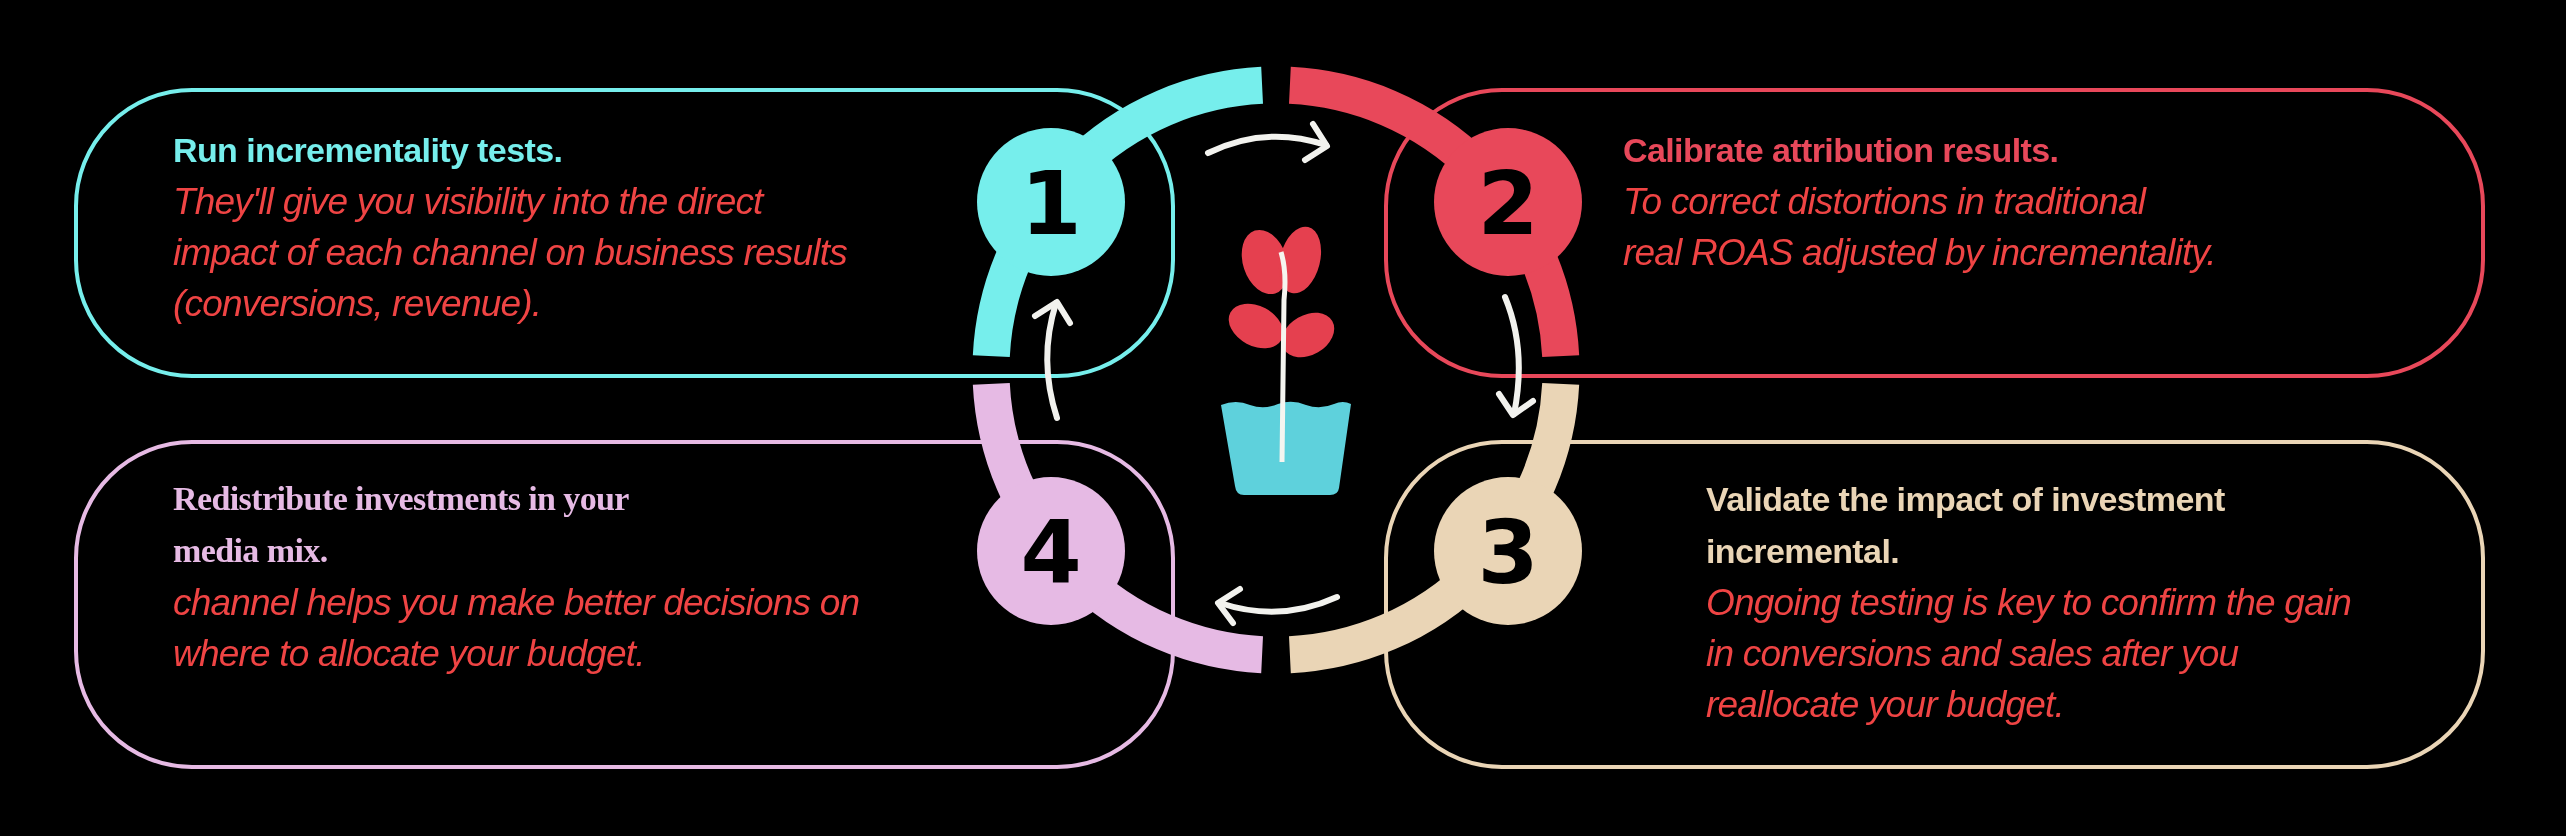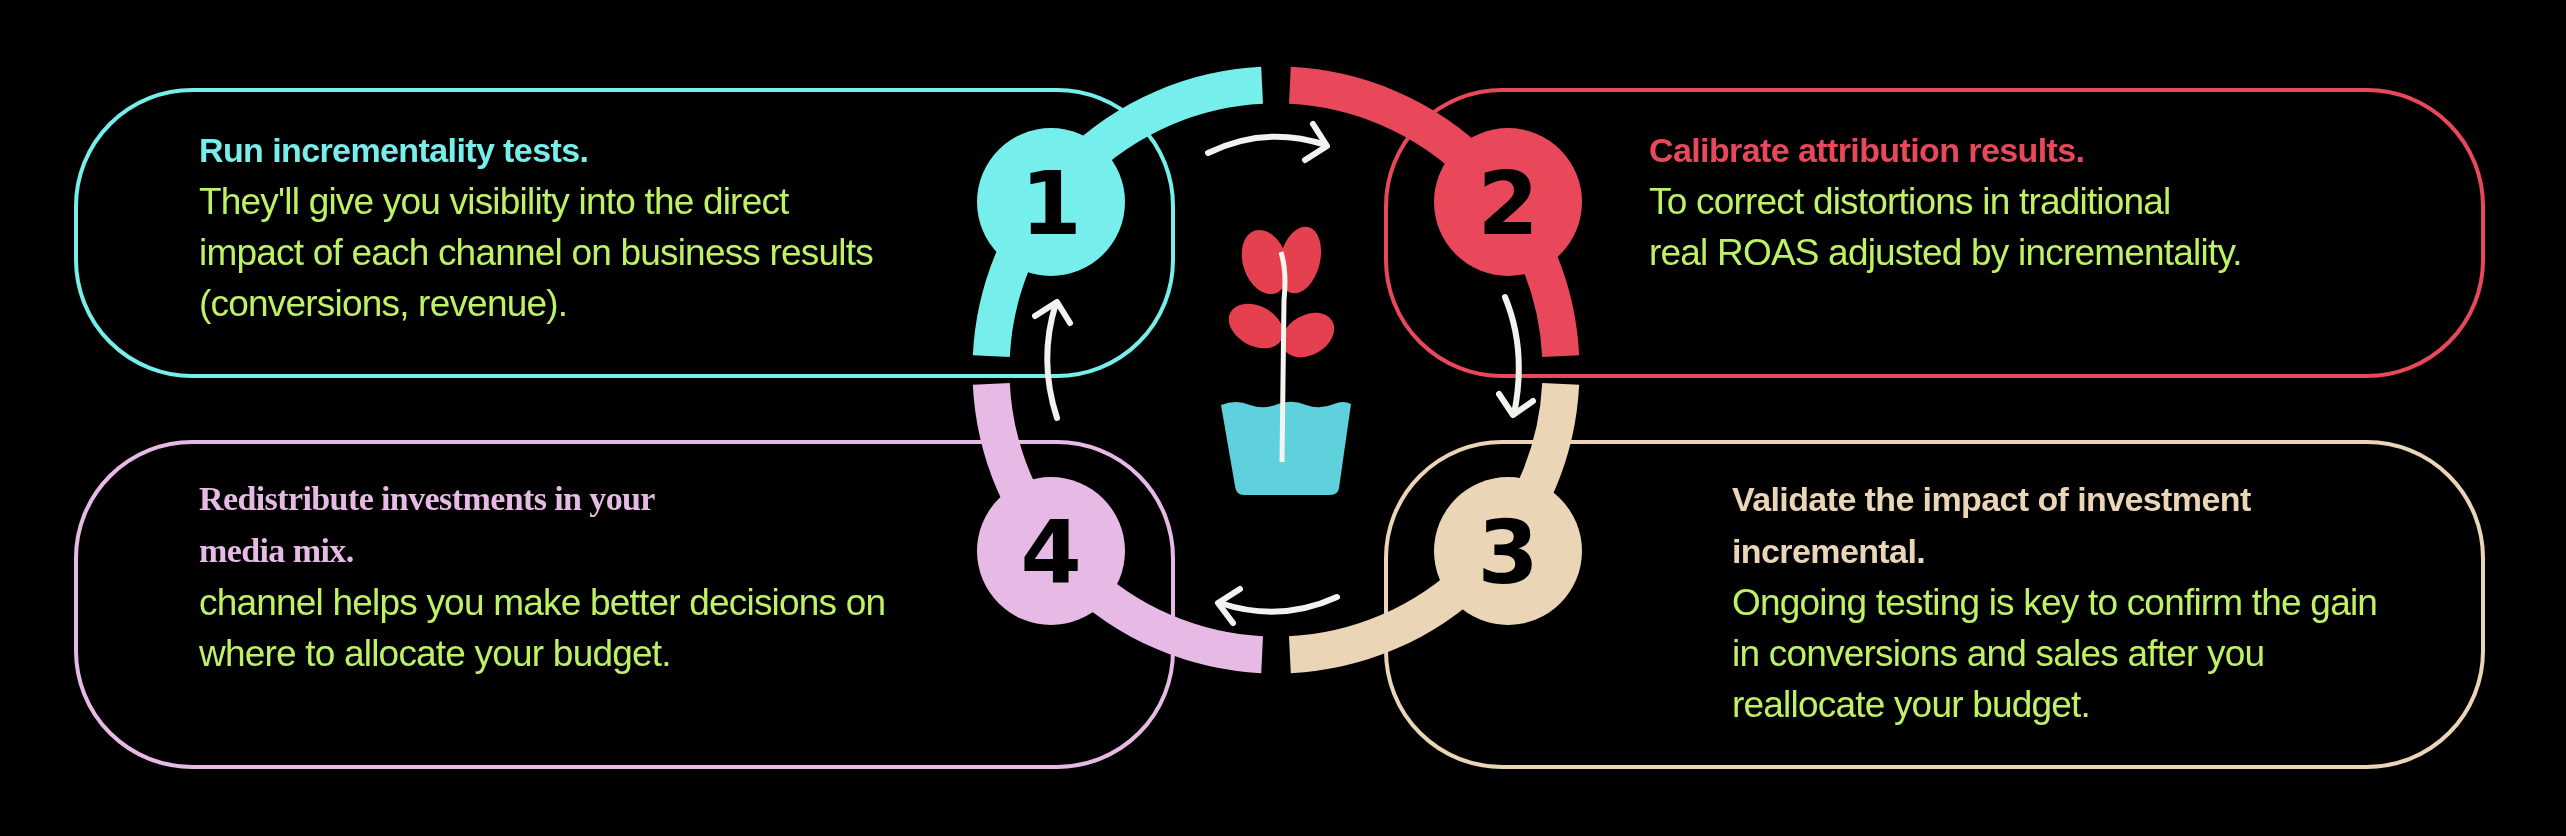--- a/index.html
+++ b/index.html
@@ -3,23 +3,23 @@
 <meta charset="utf-8">
 <style>
   html, body { margin: 0; padding: 0; background: #000; }
   body { width: 2566px; height: 836px; position: relative; overflow: hidden; font-family: "Liberation Sans", "DejaVu Sans", sans-serif; }
   #stage { position: absolute; left: 0; top: 0; width: 2566px; height: 836px; }
   .card { position: absolute; box-sizing: border-box; border: 4px solid; border-radius: 118px / 118px; background: transparent; }
   .card-1 { left: 74px;  top: 88px;  width: 1101px; height: 290px; border-color: var(--c1); }
   .card-2 { left: 1384px; top: 88px; width: 1101px; height: 290px; border-color: var(--c2); }
   .card-3 { left: 1384px; top: 440px; width: 1101px; height: 329px; border-color: var(--c3); }
   .card-4 { left: 74px;  top: 440px; width: 1101px; height: 329px; border-color: var(--c4); }
-  .text-block { position: absolute; color: #fff; margin-left: 26px; }
+  .text-block { position: absolute; color: #fff; }
   .title { font-weight: 700; font-size: 34px; line-height: 52px; letter-spacing: -0.6px; white-space: nowrap; }
-  .body-line { font-size: 37px; line-height: 51px; letter-spacing: -0.8px; white-space: nowrap; color: #bef264; }
+  .body-line { font-size: 37px; line-height: 51px; letter-spacing: -0.8px; white-space: nowrap; color: #ef4444; font-style: italic; }
   .tb-1 { left: 173px; top: 124px; }
   .tb-2 { left: 1623px; top: 124px; }
   .tb-3 { left: 1706px; top: 473px; }
   .tb-4 { left: 173px; top: 473px; }
   .tb-1 .title { color: var(--c1); }
   .tb-2 .title { color: var(--c2); }
   .tb-3 .title { color: var(--c3); }
   .tb-4 .title { color: var(--c4); font-family: Liberation Serif, serif; }
   svg#diagram { position: absolute; left: 0; top: 0; }
   .num { font-family: "DejaVu Sans", "Liberation Sans", sans-serif; font-weight: 700; font-size: 88px; fill: #000; }

